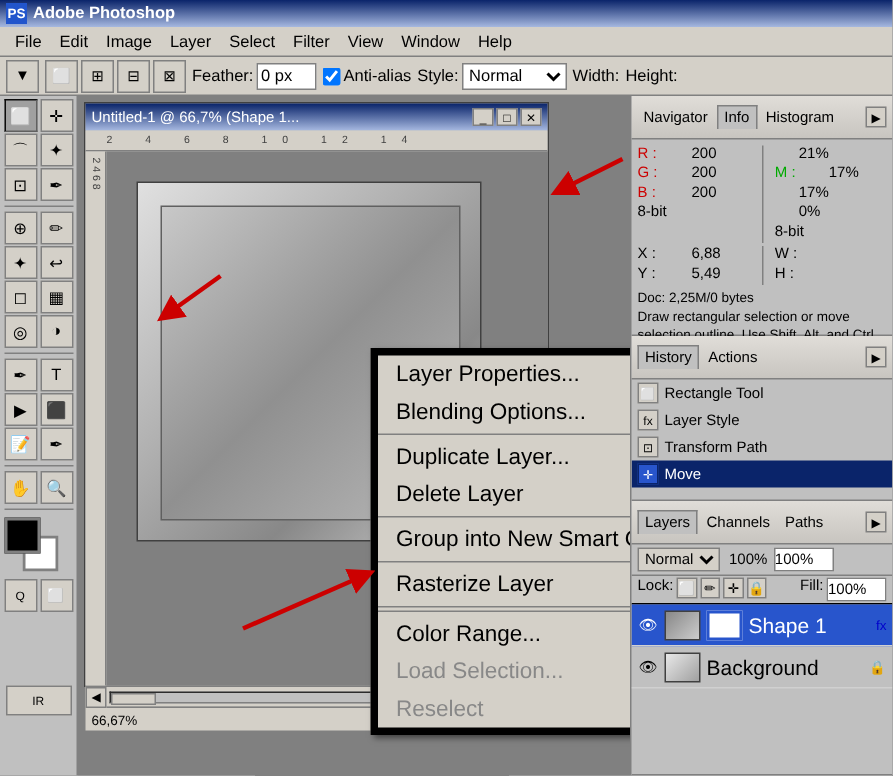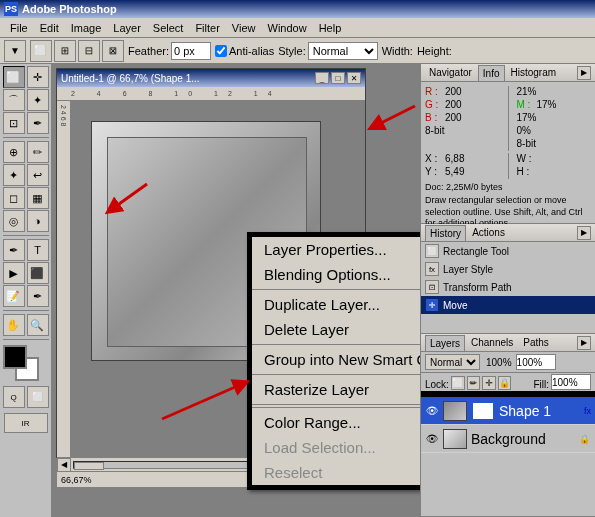--- a/index.html
+++ b/index.html
@@ -290,21 +290,21 @@
       border-left: 1px solid #808080;
       overflow: hidden;
     }
 
     
     .panel {
       border-bottom: 1px solid #808080;
     }
     .panel-header {
       background: linear-gradient(to bottom, #e0ddd8, #c8c5c0);
-      height: 18px;
+      height: 29px;
       display: flex;
       align-items: center;
       padding: 0 4px;
       gap: 2px;
       border-bottom: 1px solid #808080;
     }
     .panel-tab {
       font-size: 10px;
       padding: 2px 4px;
       cursor: pointer;
@@ -329,20 +329,21 @@
       display: flex;
       justify-content: space-between;
       margin-bottom: 2px;
     }
     .info-label {
       color: #cc0000;
       width: 20px;
     }
     .info-value {
       flex: 1;
+      margin-left: 16px;
     }
     .info-divider {
       width: 1px;
       background: #808080;
       margin: 0 4px;
     }
     .info-section {
       display: flex;
       gap: 4px;
     }
@@ -463,25 +464,25 @@
     }
     .layers-opacity {
       height: 16px;
       font-size: 10px;
       border: 1px solid #808080;
       background: white;
       width: 40px;
     }
     .lock-row {
       display: flex;
-      align-items: flex-end;
+      align-items: flex-start;
       padding: 1px 4px;
       gap: 2px;
       font-size: 10px;
-      border-bottom: 6px solid #000000;
+      border-bottom: 1px solid #000000;
     }
     .lock-btn {
       width: 14px;
       height: 14px;
       background: #d4d0c8;
       border: 1px solid #808080;
       display: flex;
       align-items: center;
       justify-content: center;
       font-size: 9px;
@@ -626,21 +627,21 @@
     <div class="toolbox-separator"></div>
     <div class="foreground-bg">
       <div class="bg-color"></div>
       <div class="fg-color"></div>
     </div>
     <div class="tool-row" style="margin-top:2px;">
       <div class="tool-btn" style="font-size:8px;">Q</div>
       <div class="tool-btn" style="font-size:9px;">⬜</div>
     </div>
     <div style="margin-top:4px;display:flex;flex-direction:column;gap:2px;align-items:center;">
-      <div class="tool-btn" style="width:44px;height:20px;font-size:8px;">IR</div>
+      <div class="tool-btn" style="width:44px;height:20px;font-size:8px;margin-top:44px;">IR</div>
     </div>
   </div>
 
   <div id="canvas-area">
 
     <div id="doc-window">
       <div id="doc-title-bar">
         <span class="doc-title">Untitled-1 @ 66,7% (Shape 1...</span>
         <div class="doc-win-btns">
           <div class="doc-win-btn">_</div>

